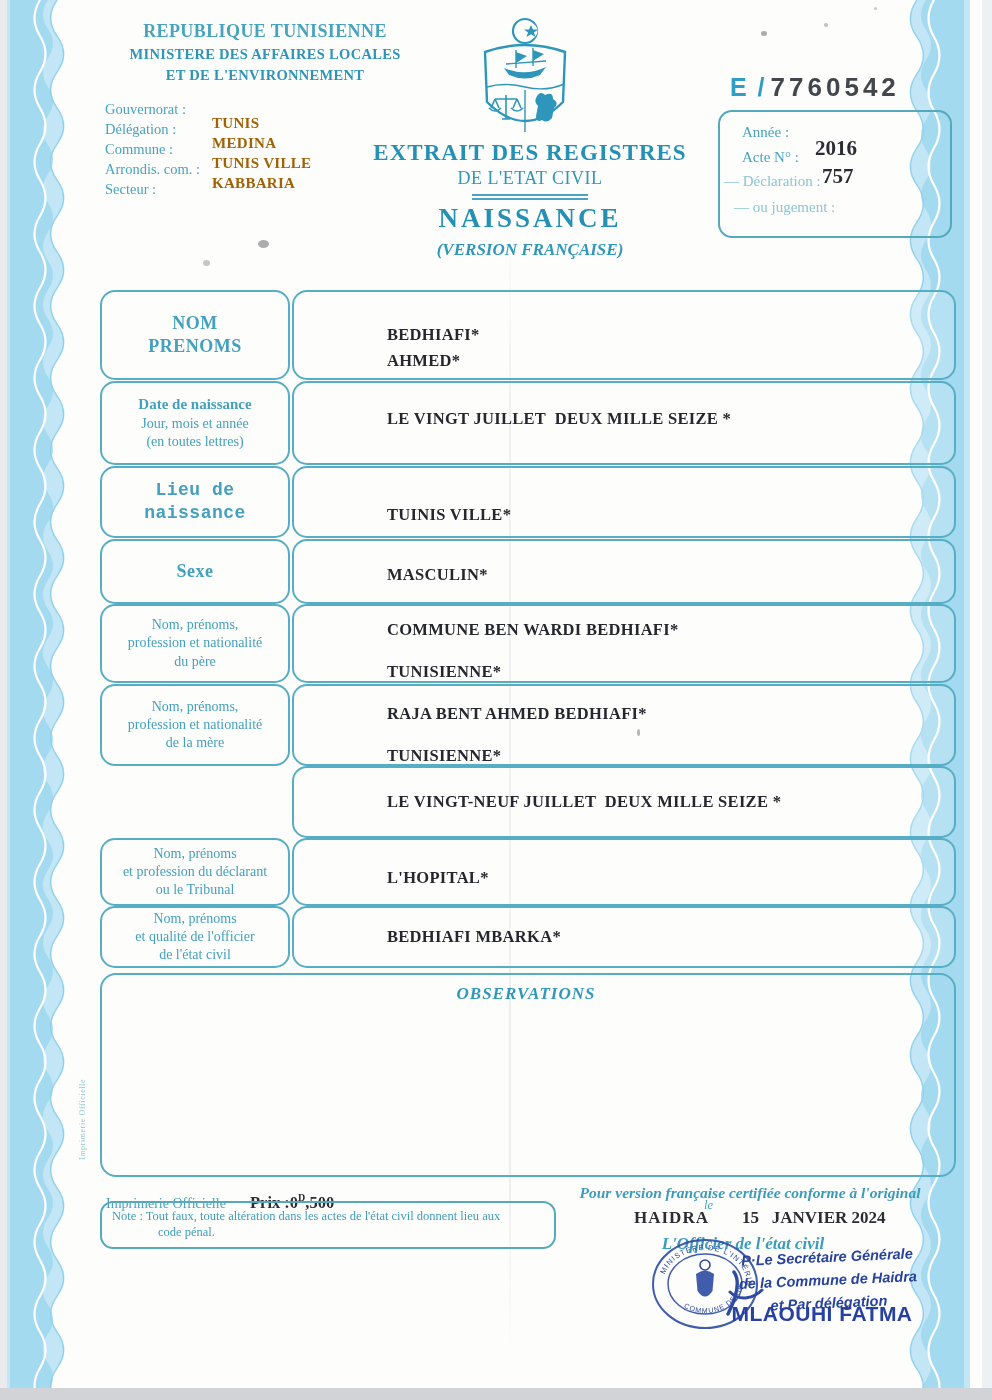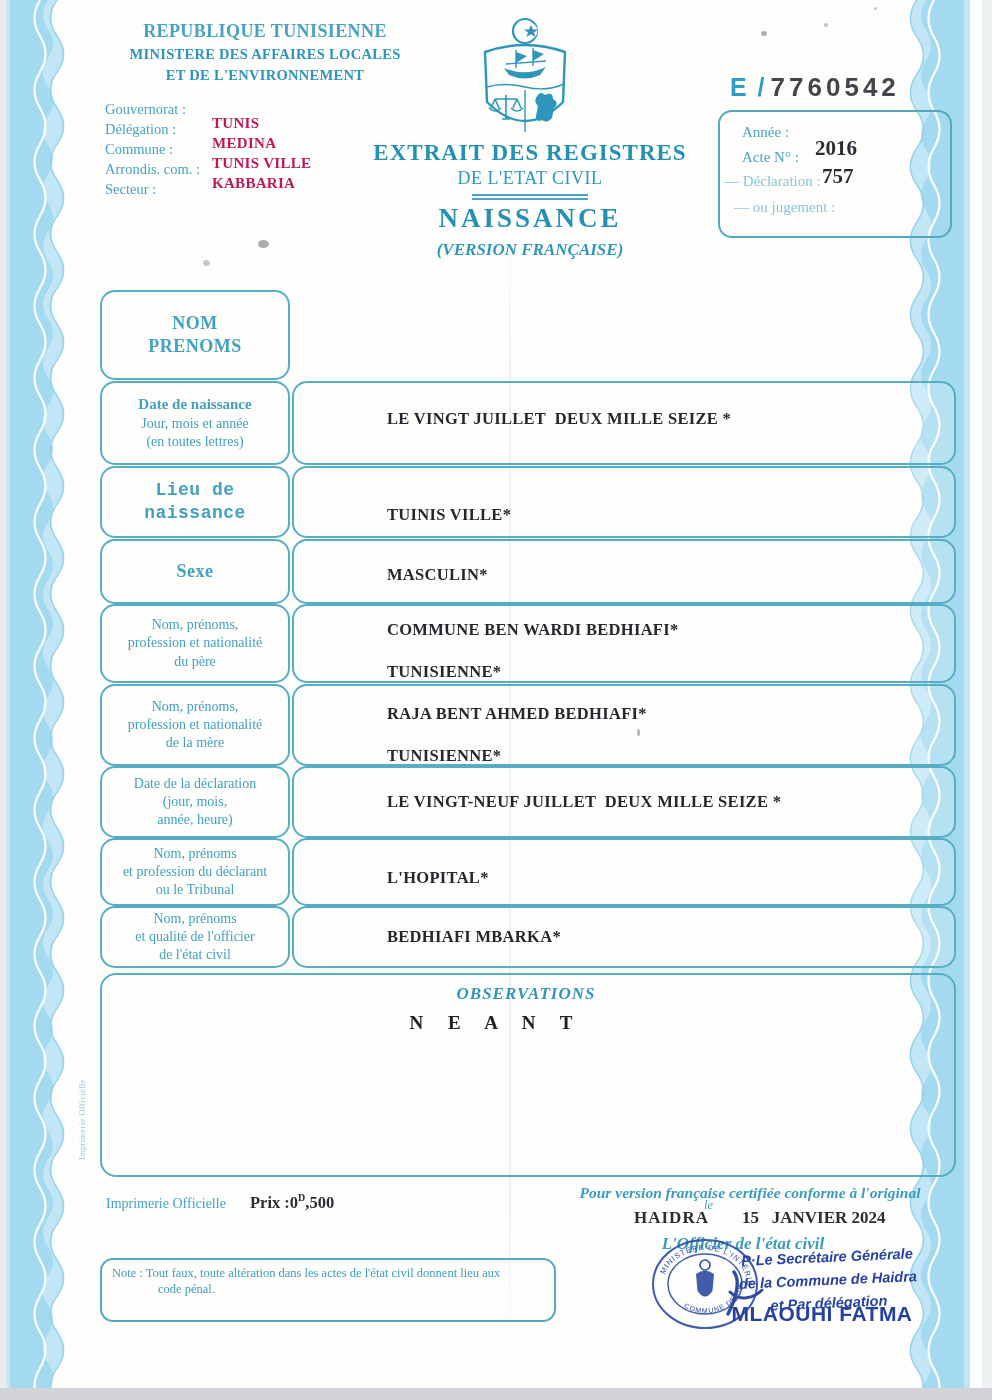--- a/index.html
+++ b/index.html
@@ -7,21 +7,21 @@
     position:relative; width:992px; height:1400px; margin:0 auto;
     background:#fdfdfb; overflow:hidden;
     font-family:"Liberation Serif", serif; color:#26272e;
   }
   .abs{position:absolute;}
   
   .ministry{left:100px; top:18px; width:330px; text-align:center; line-height:1.45;}
   .ministry .l1{font-size:18px; letter-spacing:.4px; color:#48a3c0; font-weight:600;}
   .ministry .l2,.ministry .l3{font-size:14.5px; font-weight:700; color:#2e94b8; letter-spacing:.3px;}
   .regionlabels{left:105px; top:99px; line-height:20px; font-size:14.5px; color:#48a3c0;}
-  .regionvalues{left:212px; top:113px; line-height:20px; font-size:15px; font-weight:600; color:#be185d; letter-spacing:.3px;}
+  .regionvalues{left:212px; top:113px; line-height:20px; font-size:15px; font-weight:600; color:#a16207; letter-spacing:.3px;}
   
   .serial{left:730px; top:72px; white-space:nowrap;}
   .serial .pre{font-family:"Liberation Sans",sans-serif; font-size:25px; font-weight:700; color:#2f9dc4; letter-spacing:2px;}
   .serial .num{font-family:"Liberation Sans",sans-serif; font-size:26px; font-weight:600; color:#43464c; letter-spacing:4px;}
   .actebox{left:718px; top:110px; width:230px; height:124px; border:2.5px solid #55a9bd; border-radius:14px;font-family:Liberation Serif, serif;}
   .actebox .lab{position:absolute; font-size:15px; color:#48a3c0;}
   .actebox .dash{color:#8cc4d6;}
   .actebox .v{position:absolute; font-size:21px; font-weight:600; color:#2c2d34;}
   
   .titlemain{left:330px; top:140px; width:400px; text-align:center; font-size:23px; font-weight:700; color:#2490b4; letter-spacing:1px;}
@@ -38,21 +38,21 @@
   .val{position:absolute; left:93px; font-size:16.5px; font-weight:600; color:#26272e; letter-spacing:.3px; white-space:pre;}
   .biglbl{font-size:18px; letter-spacing:.5px;}
   
   .obsbox{left:100px; top:973px; width:852px; height:200px; border:2px solid #57aec4; border-radius:16px;}
   .obstitle{left:100px; top:984px; width:852px; text-align:center; font-size:17px; font-weight:700; font-style:italic; color:#2f97ba; letter-spacing:1px;}
   .obsval{left:70px; top:1012px; width:852px; text-align:center; font-size:19px; font-weight:700; color:#202128; letter-spacing:10px; white-space:pre;}
   
   .imprimerie{left:106px; top:1196px; font-size:14px; color:#48a3c0;}
   .price{left:250px; top:1192px; font-size:16.5px; font-weight:600; color:#2c2d34;}
   .price sup{font-size:10px;}
-  .notebox{left:100px; top:1258px; width:456px; height:64px; border:2px solid #55a9bd; border-radius:13px; padding:5px 8px 16px 10px; box-sizing:border-box;
+  .notebox{left:100px; top:1201px; width:456px; height:48px; border:2px solid #55a9bd; border-radius:13px; padding:5px 8px 16px 10px; box-sizing:border-box;
     font-size:12.5px; line-height:1.3; color:#3f9cba;}
   .notebox .cont{margin-left:46px;}
   .certify{left:555px; top:1184px; width:390px; text-align:center; font-size:15.5px; font-style:italic; font-weight:600; color:#3b9cba;}
   .place{left:634px; top:1208px; font-size:17px; font-weight:600; color:#2c2d34; letter-spacing:1px;}
   .lesup{left:704px; top:1198px; font-size:12.5px; font-style:italic; color:#48a3c0;}
   .datev{left:742px; top:1208px; font-size:17px; font-weight:600; color:#2c2d34; white-space:pre;}
   .officer{left:628px; top:1234px; width:230px; text-align:center; font-size:17px; font-weight:700; font-style:italic; color:#3b9cba;}
   .stamplines{left:728px; top:1246px; width:200px; text-align:center; font-family:"Liberation Sans",sans-serif;
     font-size:14.5px; font-weight:700; font-style:italic; color:#26419f; line-height:1.6; transform:rotate(-2.5deg);}
   .signer{left:722px; top:1302px; width:200px; text-align:center; font-family:"Liberation Sans",sans-serif;
@@ -149,20 +149,24 @@
   <div class="abs titlemain">EXTRAIT DES REGISTRES</div>
   <div class="abs titlesub">DE L'ETAT CIVIL</div>
   <div class="abs dbl"></div>
   <div class="abs doctype">NAISSANCE</div>
   <div class="abs version">(VERSION FRANÇAISE)</div>
 
   <div class="lblbox biglbl" style="top:290px; height:86px;">
     <div class="b">NOM</div>
     <div class="b">PRENOMS</div>
   </div>
+  <div class="valbox" style="top:290px; height:86px;">
+    <div class="val" style="top:33px;">BEDHIAFI*</div>
+    <div class="val" style="top:59px;">AHMED*</div>
+  </div>
 
   <div class="lblbox" style="top:381px; height:80px;">
     <div class="b" style="font-size:15px;">Date de naissance</div>
     <div>Jour, mois et année</div>
     <div>(en toutes lettres)</div>
   </div>
   <div class="valbox" style="top:381px; height:80px;">
     <div class="val" style="top:26px;">LE VINGT JUILLET  DEUX MILLE SEIZE *</div>
   </div>
 
@@ -193,25 +197,20 @@
   <div class="lblbox" style="top:684px; height:78px;">
     <div>Nom, prénoms,</div>
     <div>profession et nationalité</div>
     <div>de la mère</div>
   </div>
   <div class="valbox" style="top:684px; height:78px;">
     <div class="val" style="top:18px;">RAJA BENT AHMED BEDHIAFI*</div>
     <div class="val" style="top:60px;">TUNISIENNE*</div>
   </div>
 
-  <div class="lblbox" style="top:766px; height:68px;">
-    <div>Date de la déclaration</div>
-    <div>(jour, mois,</div>
-    <div>année, heure)</div>
-  </div>
   <div class="valbox" style="top:766px; height:68px;">
     <div class="val" style="top:24px;">LE VINGT-NEUF JUILLET  DEUX MILLE SEIZE *</div>
   </div>
 
   <div class="lblbox" style="top:838px; height:64px;">
     <div>Nom, prénoms</div>
     <div>et profession du déclarant</div>
     <div>ou le Tribunal</div>
   </div>
   <div class="valbox" style="top:838px; height:64px;">
@@ -222,21 +221,20 @@
     <div>Nom, prénoms</div>
     <div>et qualité de l'officier</div>
     <div>de l'état civil</div>
   </div>
   <div class="valbox" style="top:906px; height:58px;">
     <div class="val" style="top:19px;">BEDHIAFI MBARKA*</div>
   </div>
 
   <div class="abs obsbox"></div>
   <div class="abs obstitle">OBSERVATIONS</div>
-  <div class="abs obsval">N E A N T</div>
 
   <div class="abs imprimerie">Imprimerie Officielle</div>
   <div class="abs price">
     <span>Prix :0</span><sup>D</sup><span>,500</span>
   </div>
   <div class="abs notebox">
     <div><span>Note : </span><span>Tout faux, toute altération dans les actes de l'état civil donnent lieu aux</span></div>
     <div class="cont">code pénal.</div>
   </div>
   <div class="abs sidetext">Imprimerie Officielle</div>

